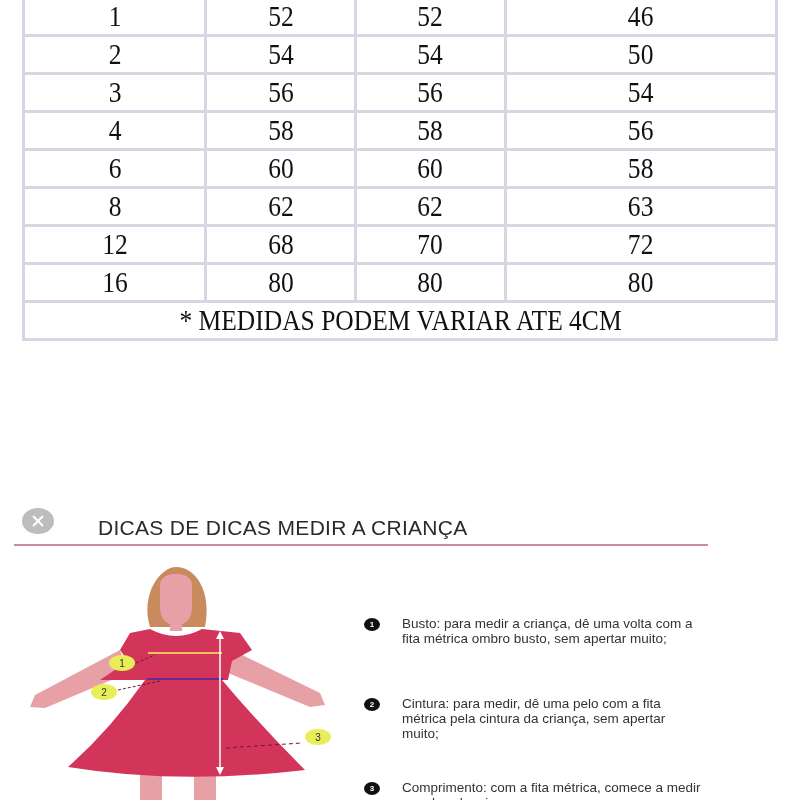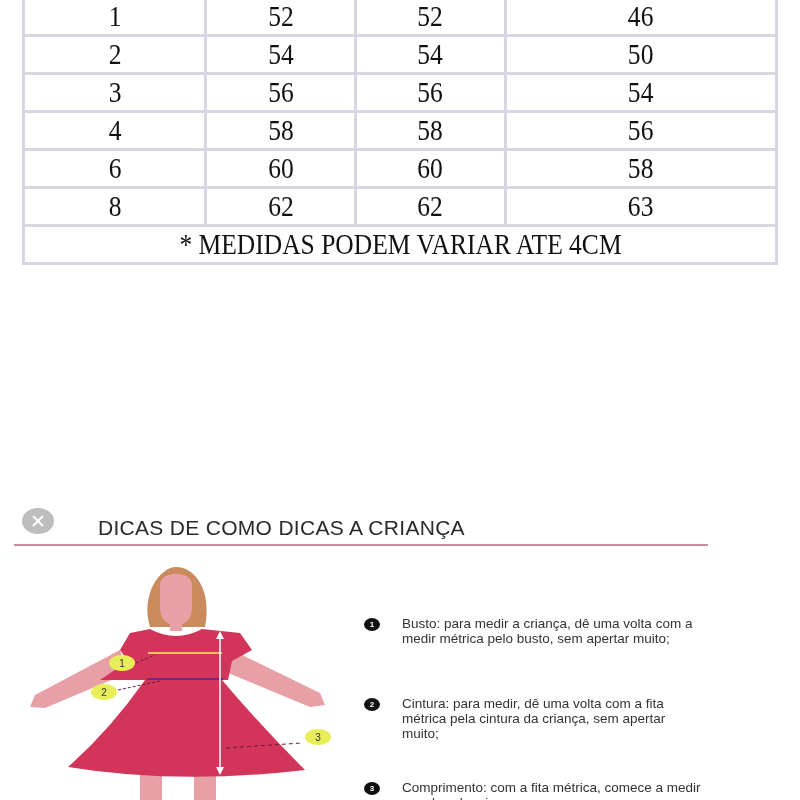--- a/index.html
+++ b/index.html
@@ -68,32 +68,44 @@
           <td>60</td>
           <td>60</td>
           <td>58</td>
         </tr>
         <tr>
           <td>8</td>
           <td>62</td>
           <td>62</td>
           <td>63</td>
         </tr>
+        <tr>
+          <td>12</td>
+          <td>68</td>
+          <td>70</td>
+          <td>72</td>
+        </tr>
+        <tr>
+          <td>16</td>
+          <td>80</td>
+          <td>80</td>
+          <td>80</td>
+        </tr>
       </tbody>
     <tfoot>
       <tr>
         <td colspan="4" class="note">* MEDIDAS PODEM VARIAR ATE 4CM</td>
       </tr>
     </tfoot>
   </table>
 </div>
 
 <div class="tips-header">
   <span class="close-icon"></span>
-  <span class="tips-title">DICAS DE COMO DICAS A CRIANÇA</span>
+  <span class="tips-title">DICAS DE DICAS MEDIR A CRIANÇA</span>
   <div class="tips-rule"></div>
 </div>
 
 <svg class="illus" viewBox="0 0 350 245">
   <g>
       <path d="M120 95 L35 140 L30 152 L45 153 L128 118 Z" fill="#e6a0a6"></path>
     </g>
   <g>
       <path d="M232 95 L320 138 L325 150 L310 152 L228 118 Z" fill="#e6a0a6"></path>
     </g>
@@ -131,22 +143,22 @@
     </g>
   <g>
       <ellipse cx="318" cy="182" rx="13" ry="8" fill="#e8ee5a"></ellipse>
       <text x="318" y="186" font-size="10" text-anchor="middle" fill="#333" font-family="Liberation Sans, sans-serif">3</text>
       <path d="M226 193 L302 188" stroke="#6a1a3a" stroke-dasharray="4 3" fill="none"></path>
     </g>
 </svg>
 
 <div class="tip" style="top:616px;">
   <span class="num">1</span>
-  <span class="txt">Busto: para medir a criança, dê uma volta com a medir métrica pelo busto, sem apertar muito;</span>
+  <span class="txt">Busto: para medir a criança, dê uma volta com a fita métrica ombro busto, sem apertar muito;</span>
 </div>
 <div class="tip" style="top:696px;">
   <span class="num">2</span>
-  <span class="txt">Cintura: para medir, dê uma volta com a fita métrica pela cintura da criança, sem apertar muito;</span>
+  <span class="txt">Cintura: para medir, dê uma pelo com a fita métrica pela cintura da criança, sem apertar muito;</span>
 </div>
 <div class="tip" style="top:780px;">
   <span class="num">3</span>
   <span class="txt">Comprimento: com a fita métrica, comece a medir o ombro da cri...</span>
 </div>
 
 </body></html>

